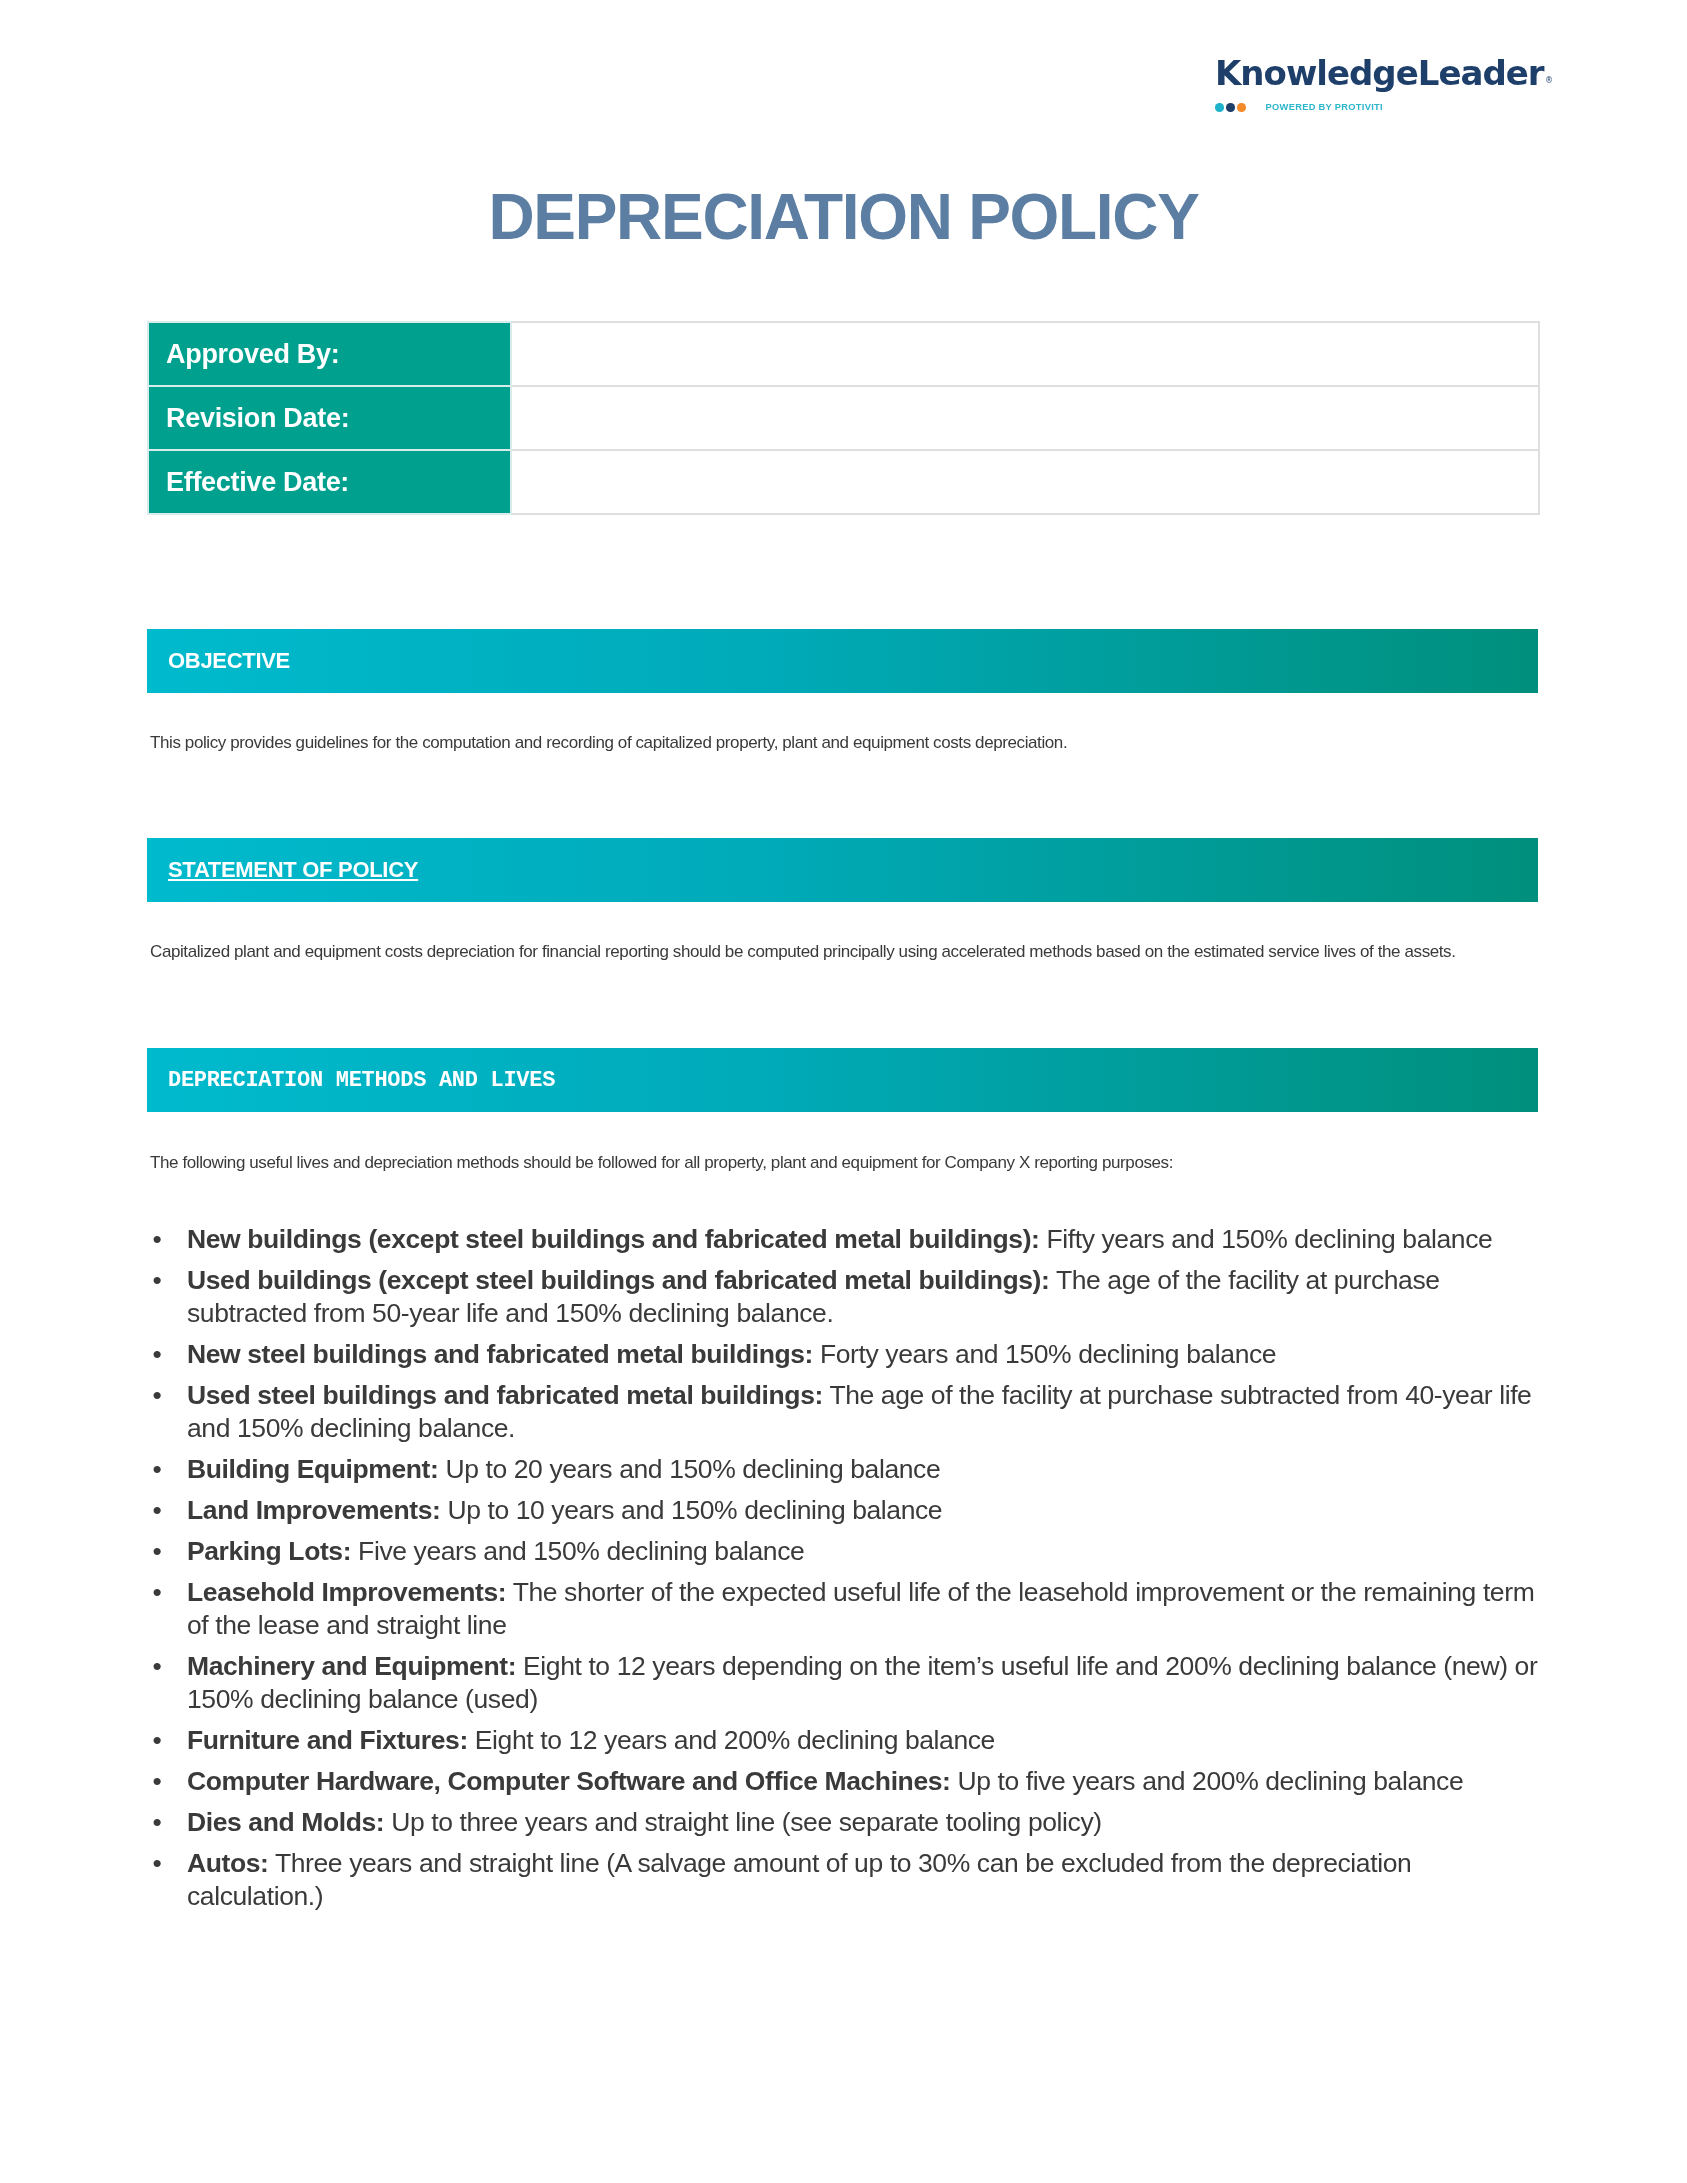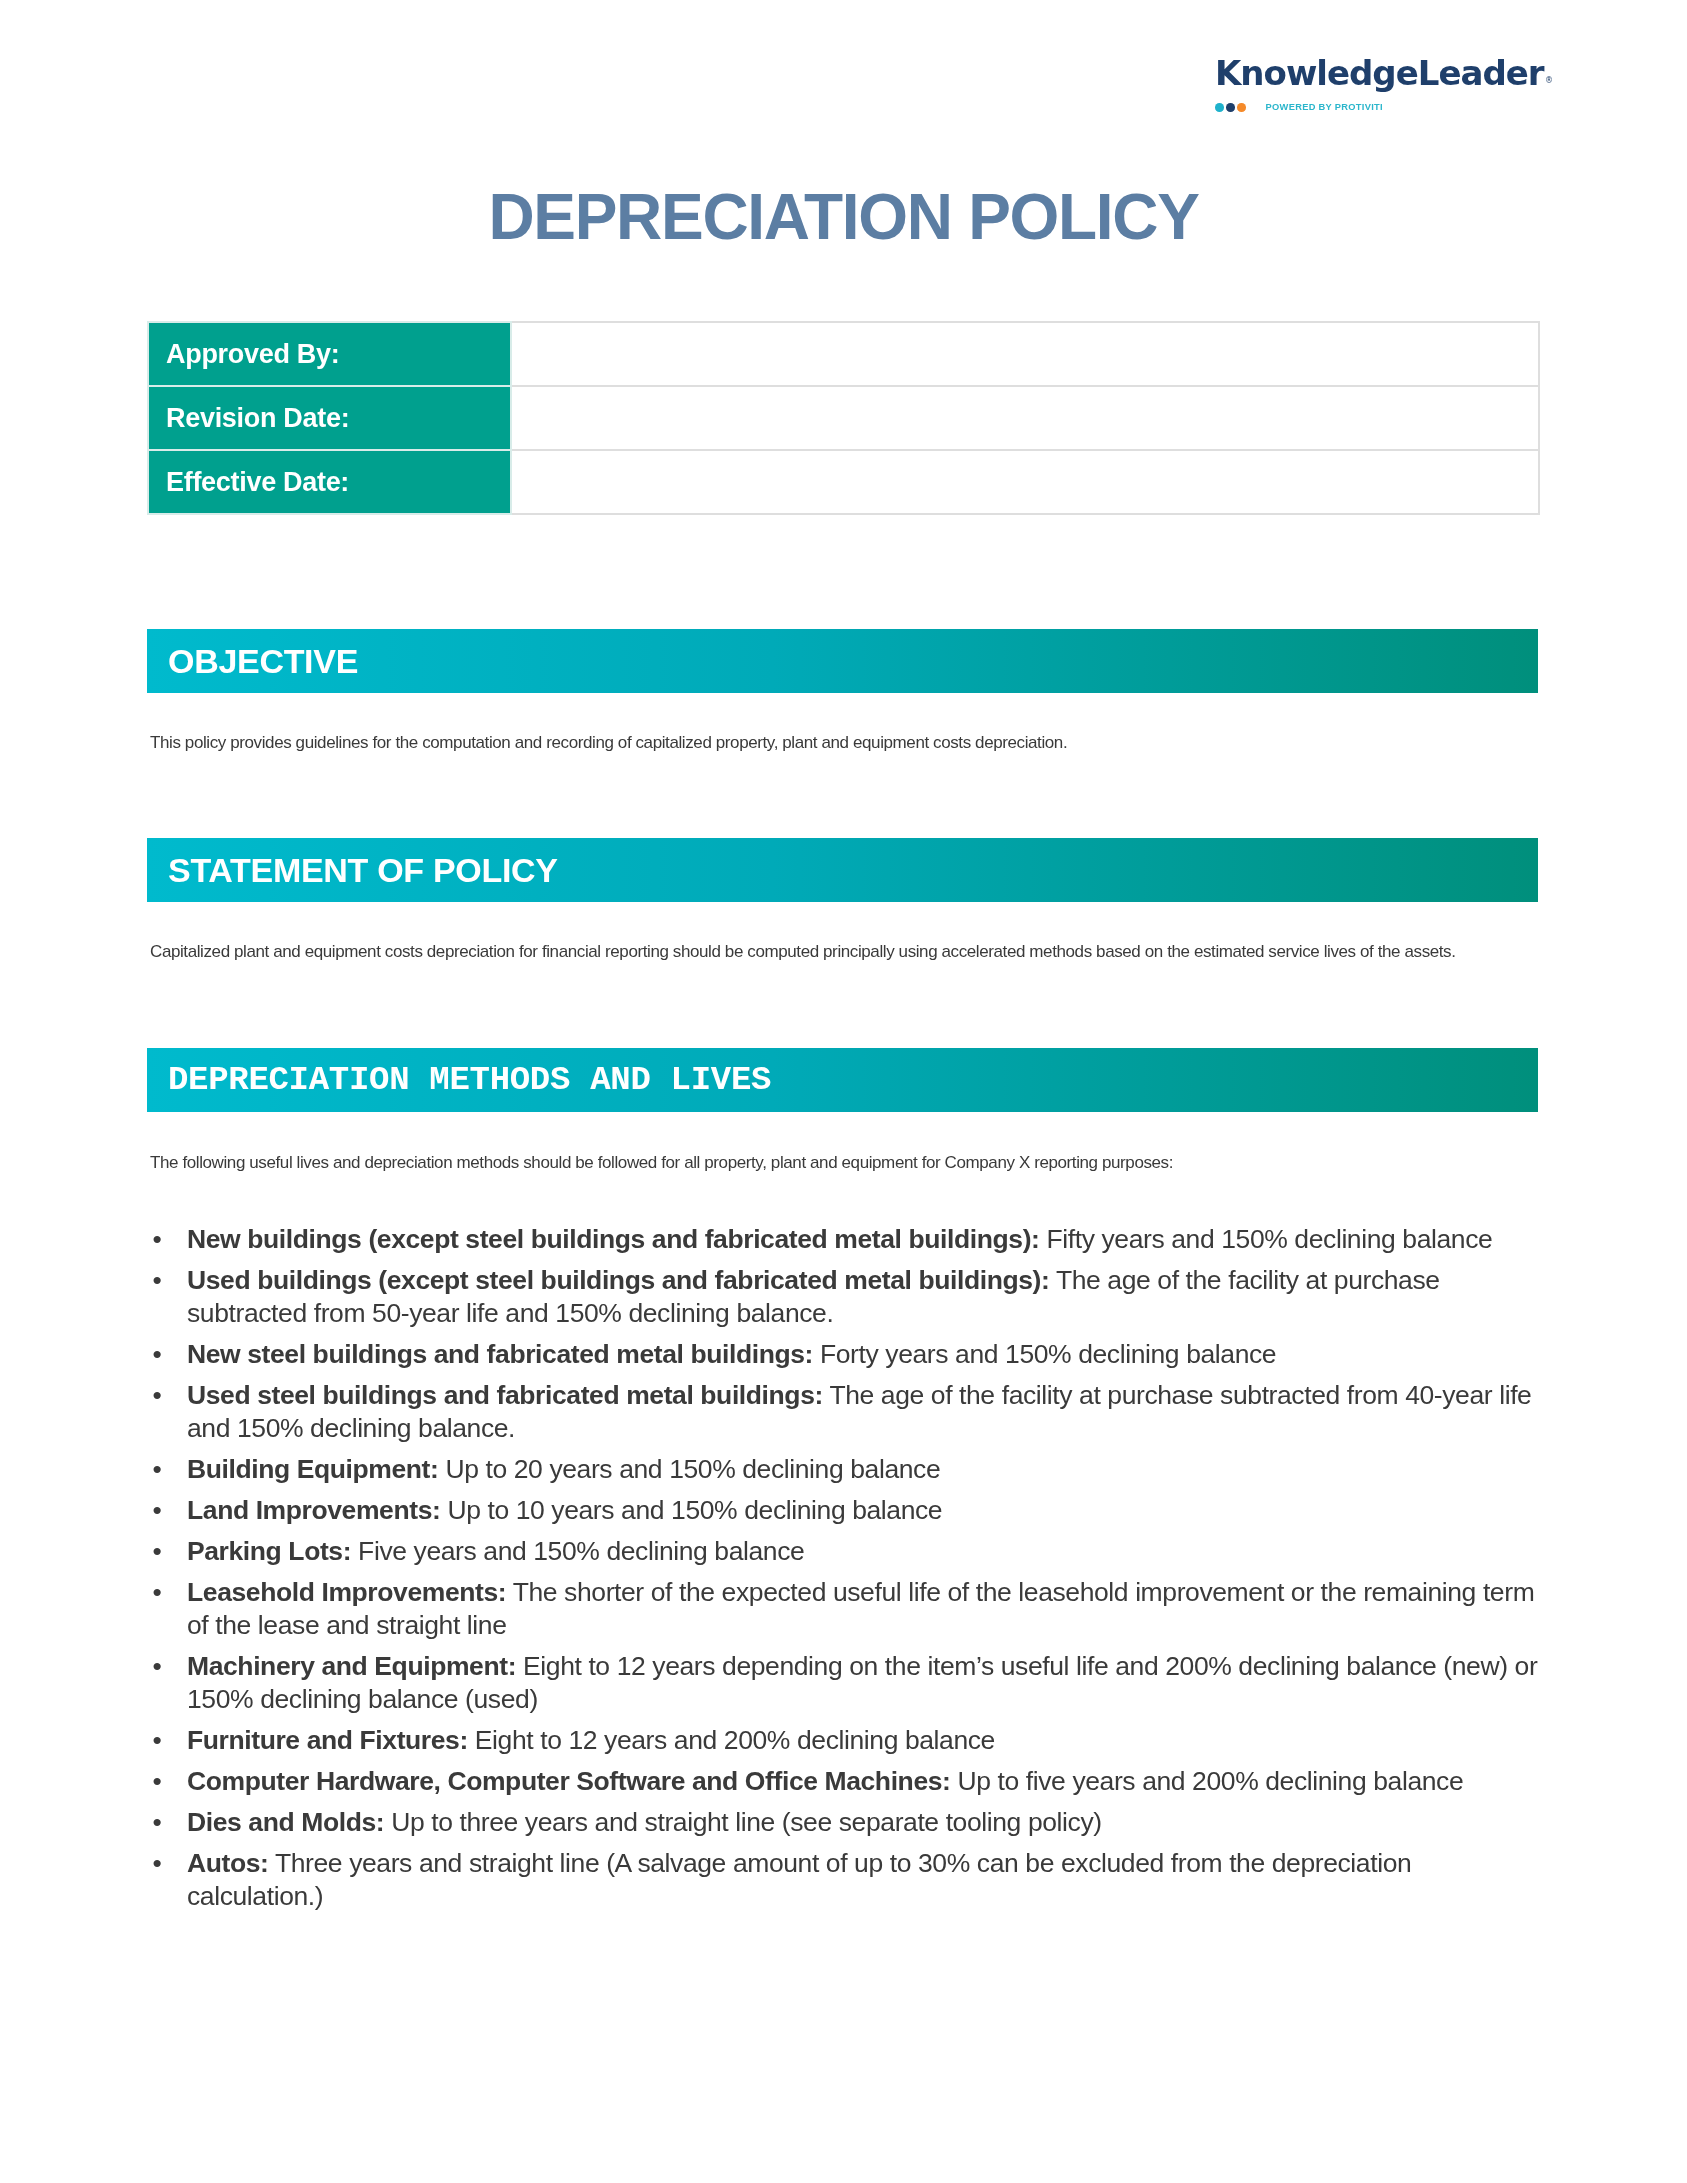--- a/index.html
+++ b/index.html
@@ -20,21 +20,21 @@
 
   .meta-table { position: absolute; left: 147px; top: 321px; width: 1393px; border-collapse: collapse; }
   .meta-table td { height: 62px; padding: 0; border: 2.6px solid #dedede; }
   .meta-label { width: 344px; background: #00a08e; color: #ffffff; font-weight: bold;
                 font-size: 27px; padding-left: 17px !important; letter-spacing: -0.3px;
                 border-left: 2px solid #dedede !important; border-color: #d8ece9 !important; }
   .meta-value { background: #ffffff; }
 
   .section-bar { position: absolute; left: 147px; width: 1391px; height: 64px;
                  background: linear-gradient(90deg, #00bacd 0%, #00aab8 45%, #008f7c 100%);
-                 color: #ffffff; font-weight: bold; font-size: 34px; letter-spacing: -0.3px;
+                 color: #ffffff; font-weight: bold; font-size: 22px; letter-spacing: -0.3px;
                  display: flex; align-items: center; padding-left: 21px; box-sizing: border-box; text-align: right; }
 
   .para { position: absolute; left: 150px; width: 1396px; font-size: 17px; line-height: 33px;
           color: #3a3a3a; letter-spacing: -0.4px; margin: 0; }
 
   .bullets { position: absolute; left: 150px; top: 1223px; width: 1396px; margin: 0; padding: 0;
              list-style: none; font-size: 26.5px; line-height: 33px; letter-spacing: -0.4px; color: #3a3a3a; }
   .bullets li { position: relative; padding-left: 37px; margin-bottom: 8px; }
   .bullets li .bullet { position: absolute; left: 2.6px; top: 0; }
   .bullets li b { font-weight: bold; color: #3a3a3a; }
@@ -67,21 +67,21 @@
   <tr>
     <td class="meta-label">Effective Date:</td>
     <td class="meta-value"></td>
   </tr>
 </tbody>
   </table>
 
 <div class="section-bar" style="top:629px;">OBJECTIVE</div>
 <p class="para" style="top:726px;">This policy provides guidelines for the computation and recording of capitalized property, plant and equipment costs depreciation.</p>
 
-<div class="section-bar" style="top:838px;">STATEMENT OF POLICY</div>
+<div class="section-bar" style="top:838px;text-decoration:underline;">STATEMENT OF POLICY</div>
 <p class="para" style="top:935px;">Capitalized plant and equipment costs depreciation for financial reporting should be computed principally using accelerated methods based on the estimated service lives of the assets.</p>
 
 <div class="section-bar" style="top:1048px;font-family:Liberation Mono, monospace;">DEPRECIATION METHODS AND LIVES</div>
 <p class="para" style="top:1146px;">The following useful lives and depreciation methods should be followed for all property, plant and equipment for Company X reporting purposes:</p>
 
 <ul class="bullets">
   <li><span class="bullet">•</span><b>New buildings (except steel buildings and fabricated metal buildings):</b><span> Fifty years and 150% declining balance</span></li>
   <li><span class="bullet">•</span><b>Used buildings (except steel buildings and fabricated metal buildings):</b><span> The age of the facility at purchase subtracted from 50-year life and 150% declining balance.</span></li>
   <li><span class="bullet">•</span><b>New steel buildings and fabricated metal buildings:</b><span> Forty years and 150% declining balance</span></li>
   <li><span class="bullet">•</span><b>Used steel buildings and fabricated metal buildings:</b><span> The age of the facility at purchase subtracted from 40-year life and 150% declining balance.</span></li>

